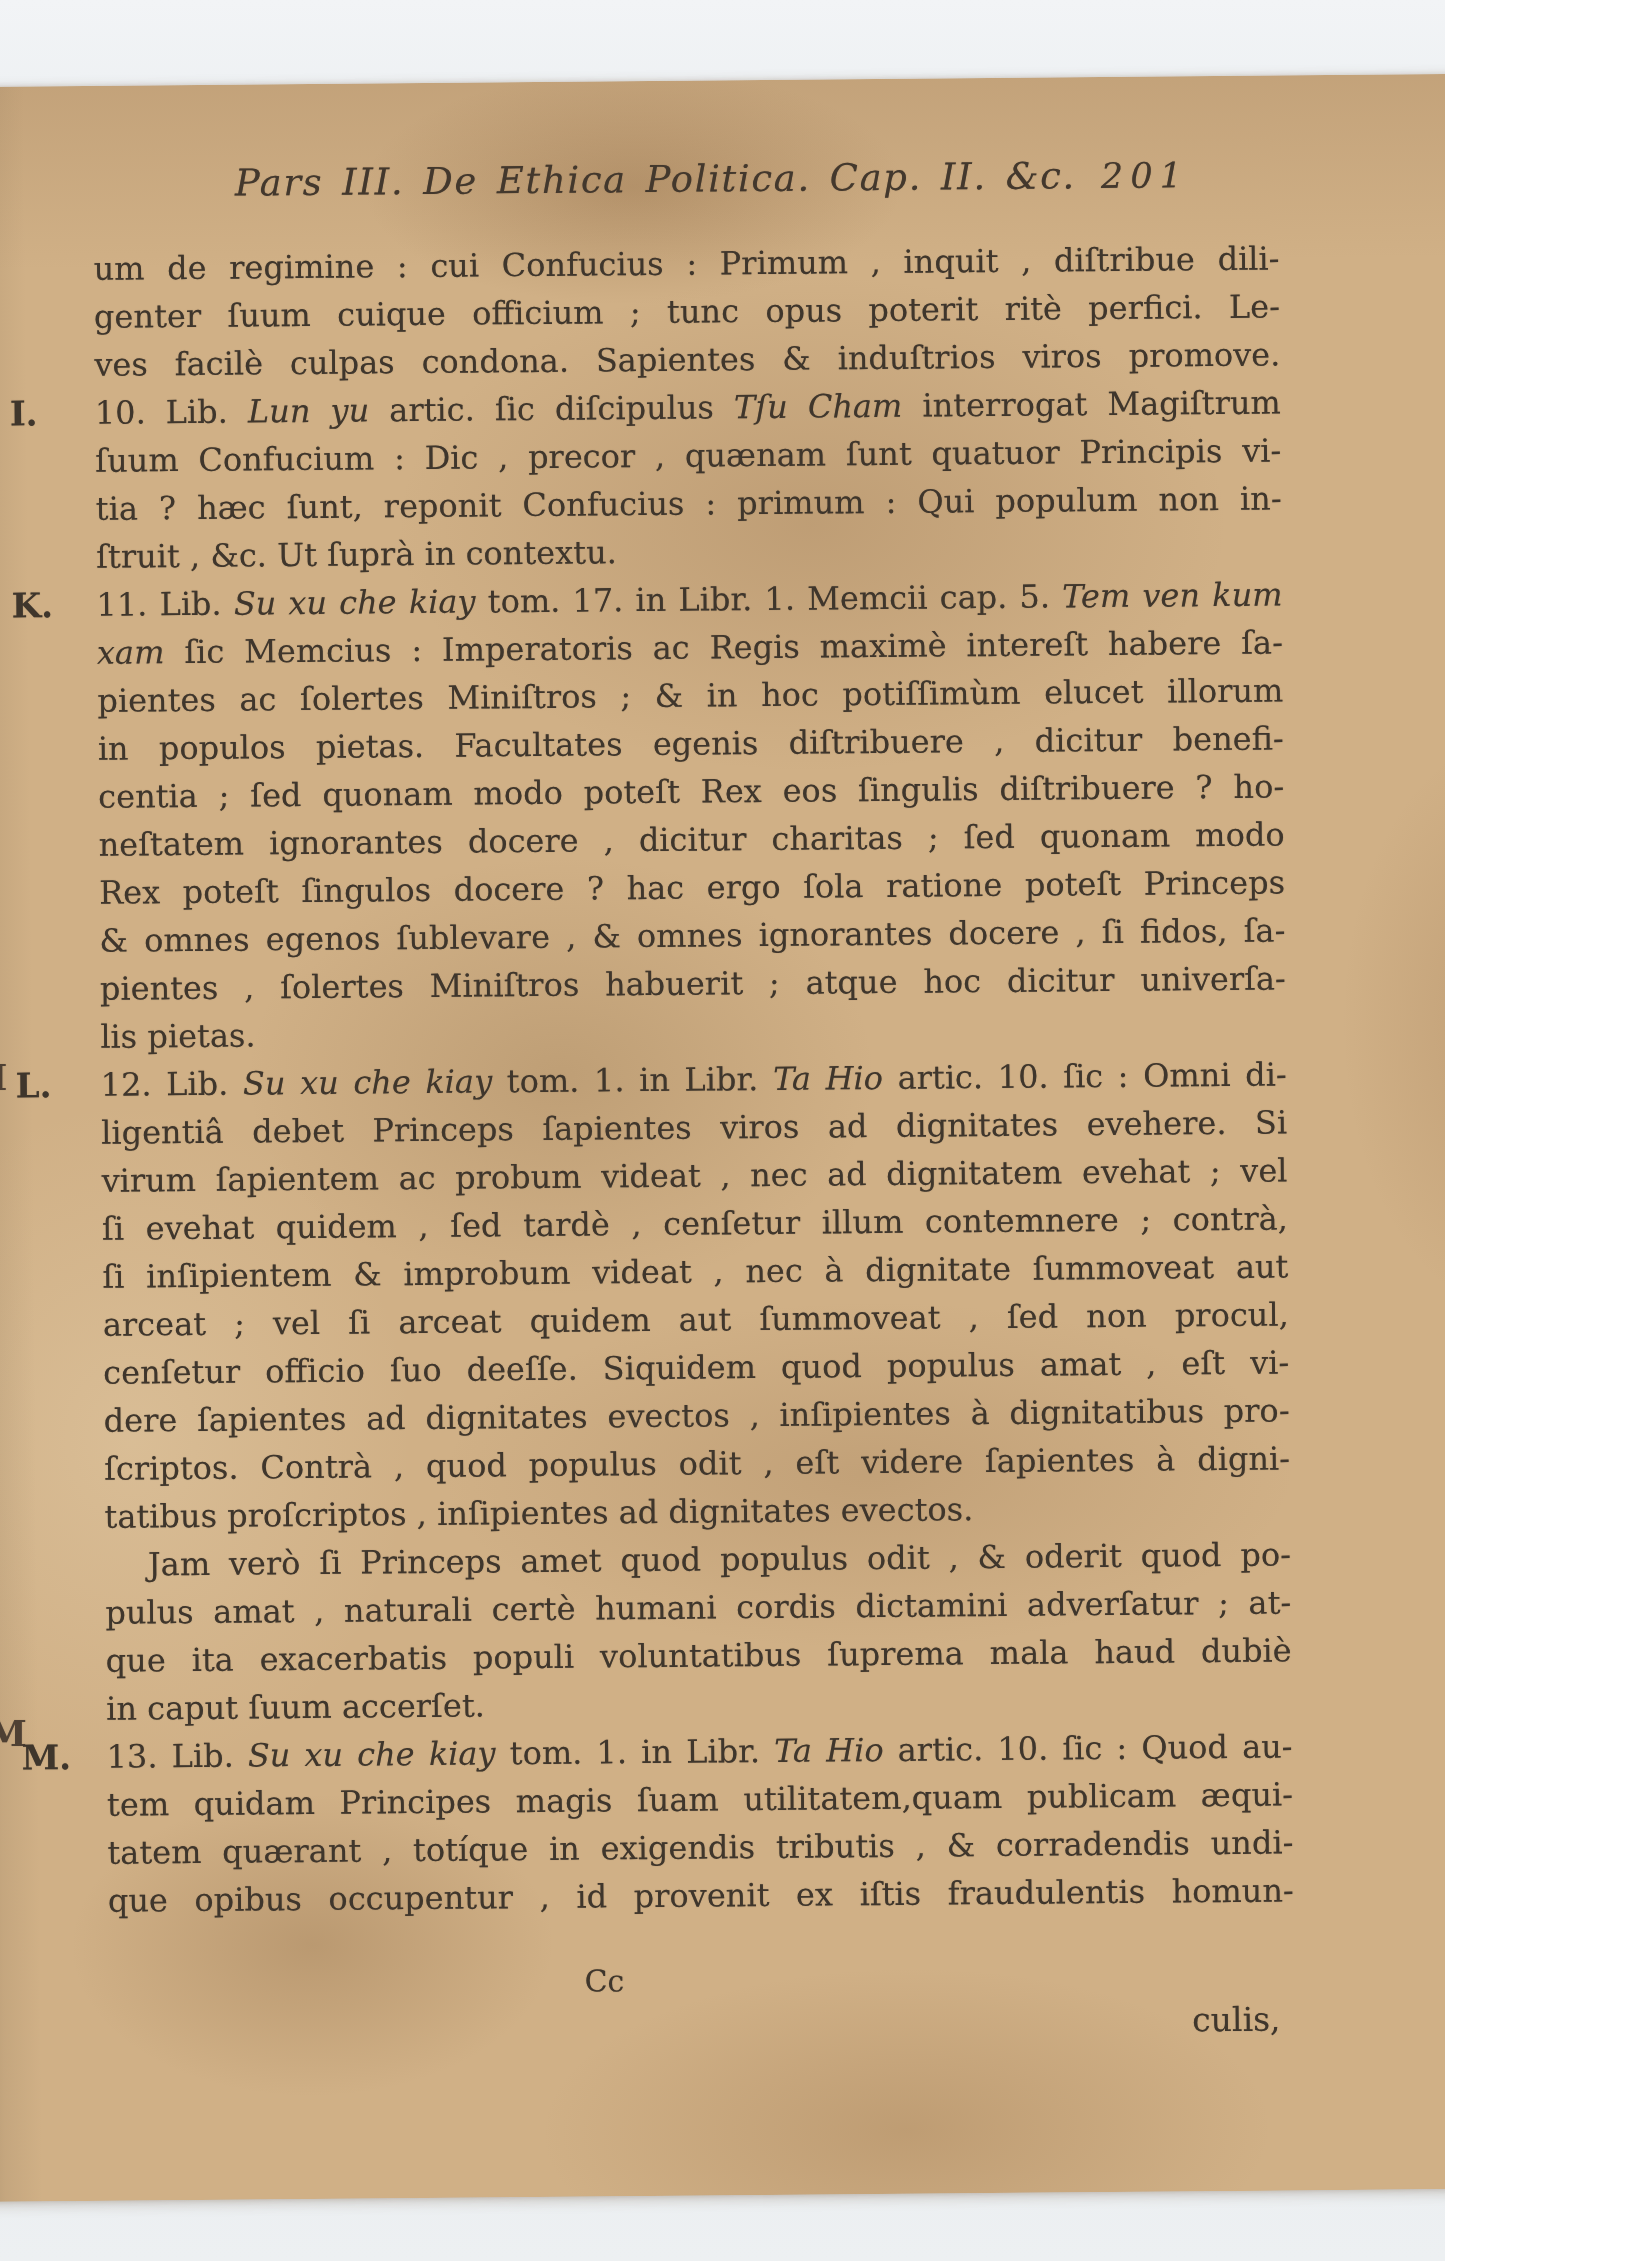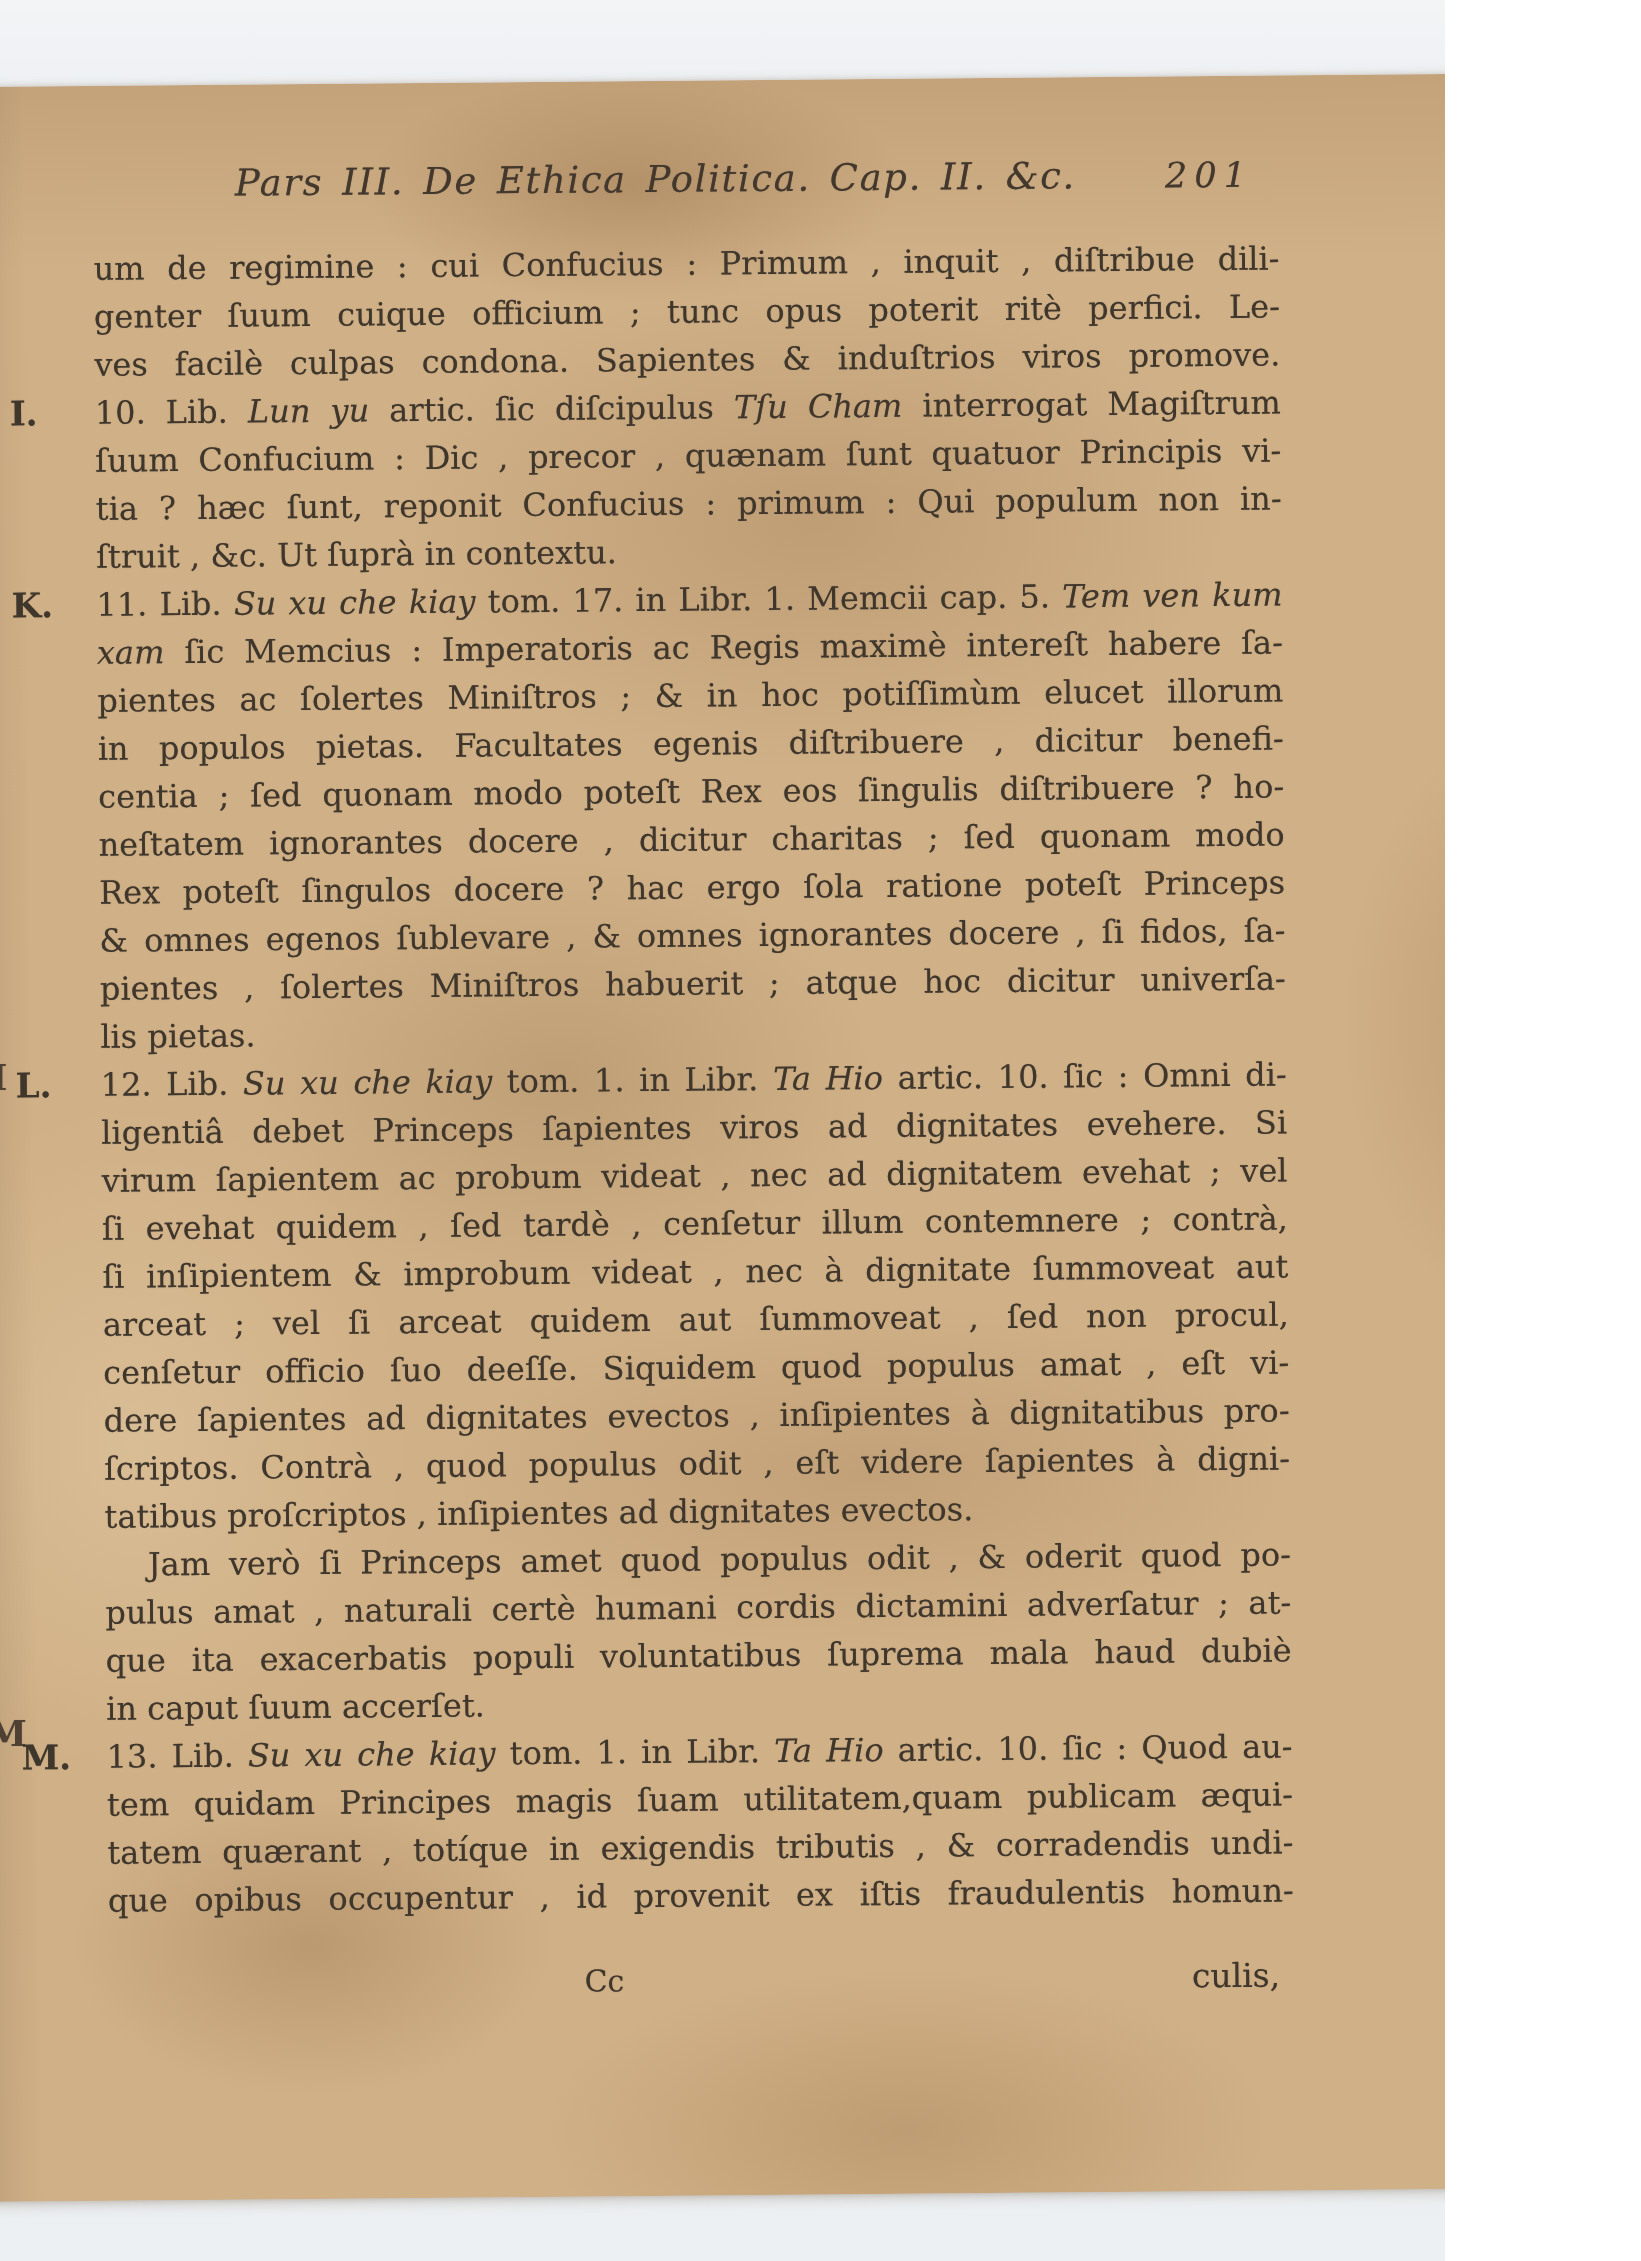--- a/index.html
+++ b/index.html
@@ -42,21 +42,21 @@
   .runhead{
     position:absolute;top:77px;left:0;width:1362px;height:56px;
     color:#43382d;
   }
   .runhead .title{
     position:absolute;left:274px;top:0;
     font-style:italic;font-size:37px;letter-spacing:1.6px;word-spacing:5.6px;
     text-shadow:0 0 0.8px rgba(60,48,38,.55);
   }
   .runhead .pagenum{
-    position:absolute;left:1204px;top:1.6px;
+    position:absolute;left:1140px;top:1.6px;
     font-style:italic;font-size:35px;letter-spacing:7.2px;
     text-shadow:0 0 0.8px rgba(60,48,38,.55);
   }
   
   .textblock{
     position:absolute;left:132px;top:159px;width:1186px;
     color:#3f362c;
     font-size:32px;
     text-shadow:0 0 0.8px rgba(62,52,42,.5);
   }
@@ -70,21 +70,21 @@
   .ln.indent{text-indent:43px;}
   .ln .it{font-style:italic;}
   .mletter{
     position:absolute;left:-85px;top:0;width:80px;
     font-weight:bold;font-size:34px;text-align:left;
   }
   .sigline{
     position:relative;margin-top:37px;height:48px;line-height:48px;
   }
   .sig{position:absolute;left:476px;font-size:30px;}
-  .catchword{position:absolute;right:14.4px;font-size:33px;}
+  .catchword{position:absolute;right:14.4px;font-size:33px;margin-top:44px;}
   
   .bleed{
     position:absolute;
     color:rgba(66,54,44,.82);
     font-weight:bold;font-size:36px;
     text-shadow:0 0 0.8px rgba(66,54,44,.5);
   }
   .bleed.b1{left:-9.6px;top:1056px;}
   .bleed.b2{left:-13px;top:1712px;}
   .speck{

